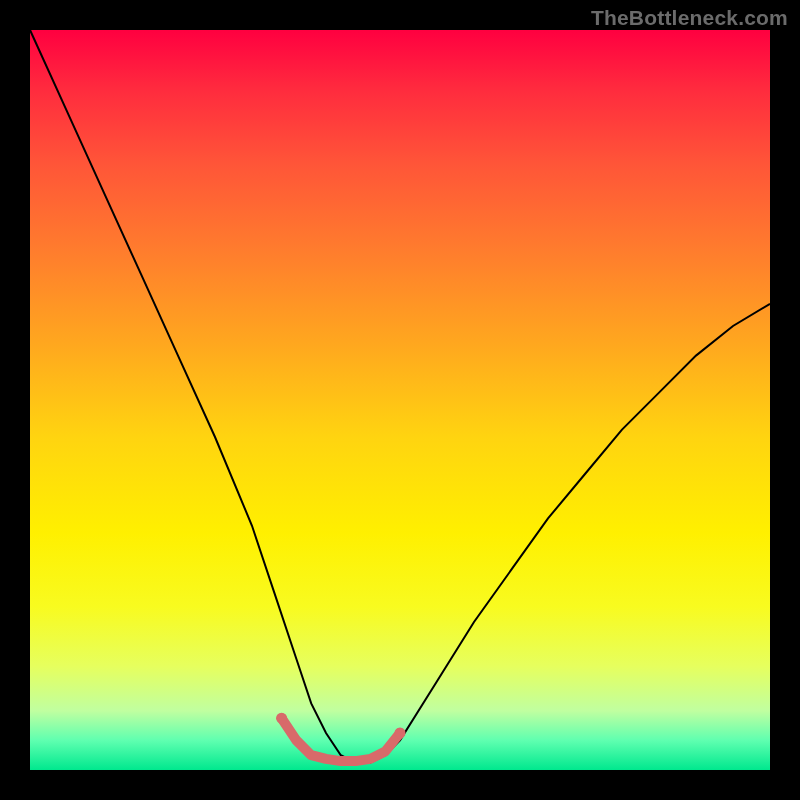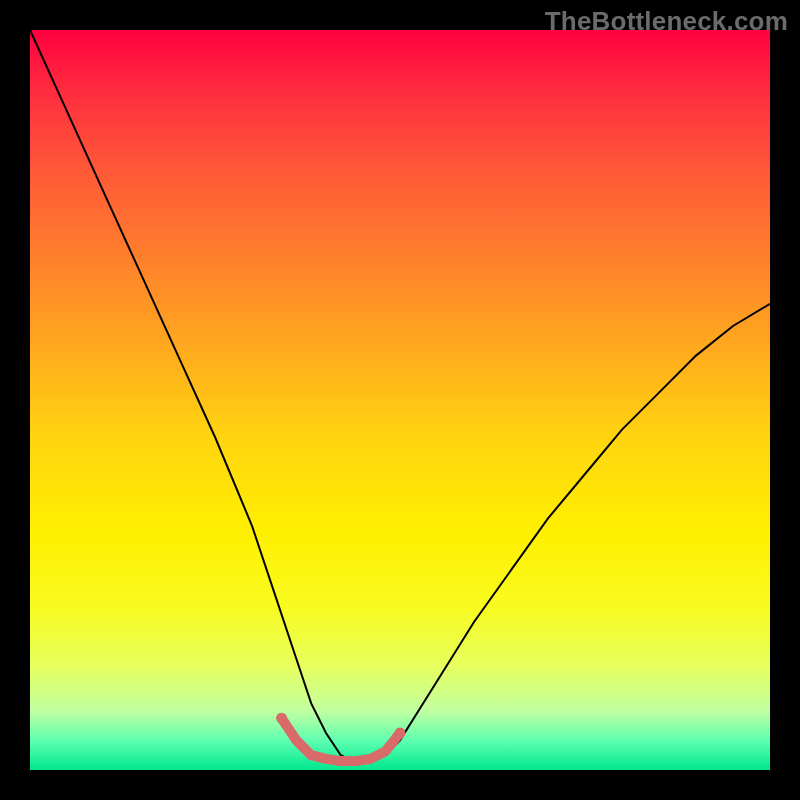--- a/index.html
+++ b/index.html
@@ -29,21 +29,21 @@
       #c0ffa0 92%,
       #5fffb0 96%,
       #00e88e 100%
     );
   }
   .watermark {
     position: absolute;
     top: 6px;
     right: 12px;
     font-family: Arial, Helvetica, sans-serif;
-    font-size: 26px;
+    font-size: 21px;
     font-weight: bold;
     color: #6b6b6b;
     letter-spacing: 0.2px;
     user-select: none;
   }
   svg.curve {
     position: absolute;
     left: 0; top: 0;
     width: 740px; height: 740px;
     overflow: visible;

